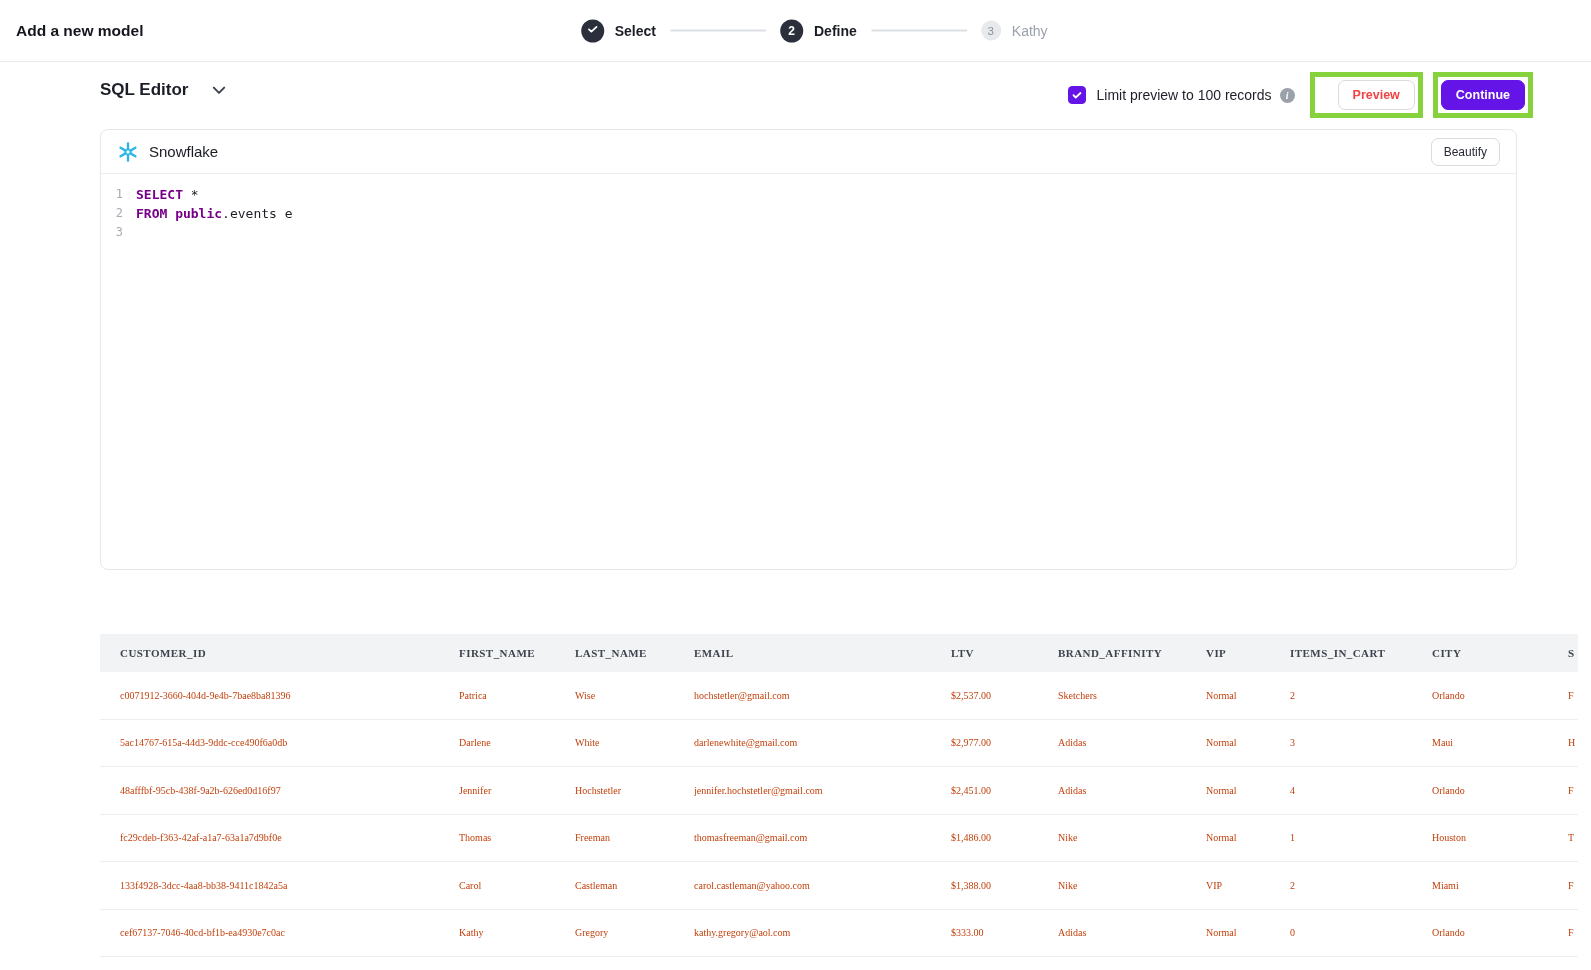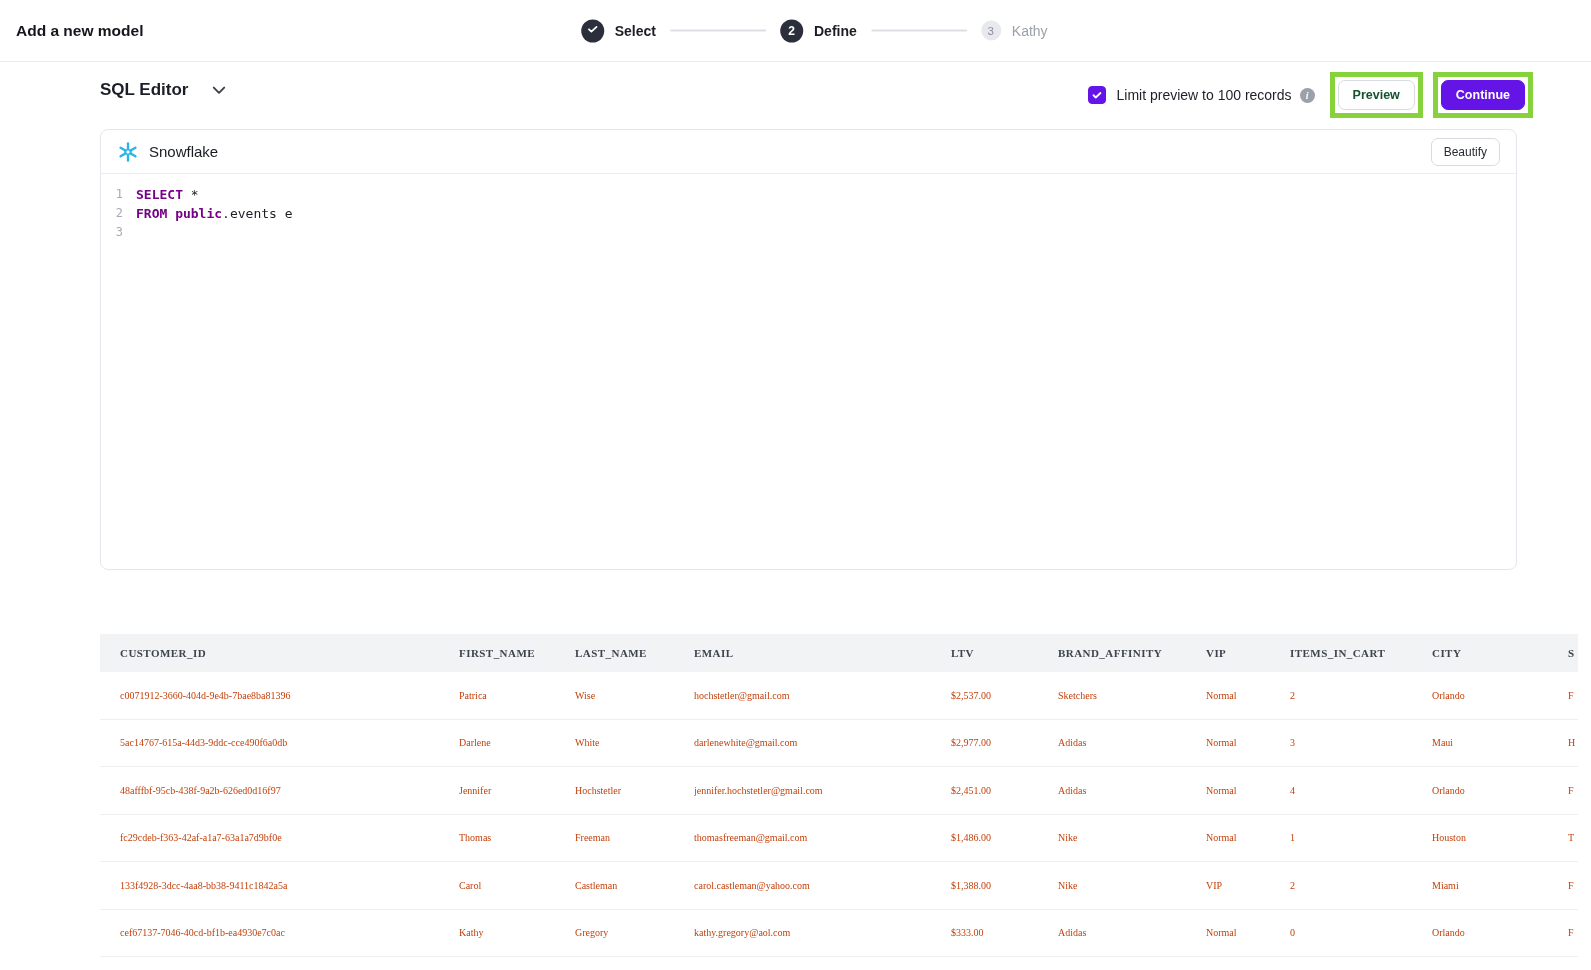--- a/index.html
+++ b/index.html
@@ -32,21 +32,21 @@
   .mode-selector{position:absolute;left:100px;top:80px;display:flex;align-items:center;gap:24px;cursor:pointer;}
   .mode-selector .label{font-size:17px;font-weight:600;color:#1B1E26;}
   .toolbar-right{position:absolute;right:58px;top:72px;display:flex;align-items:center;}
   .checkbox{width:18px;height:18px;border-radius:4px;background:#fff;border:1px solid #C8CCD2;display:flex;align-items:center;justify-content:center;flex:none;cursor:pointer;}
   .checkbox.checked{background:var(--purple);border-color:var(--purple);}
   .limit-label{font-size:14px;color:#1D2028;margin:0 8px 0 10px;white-space:nowrap;}
   .info-dot{width:15px;height:15px;border-radius:50%;background:#9AA1AB;color:#fff;font-size:10px;font-weight:700;display:flex;align-items:center;justify-content:center;margin-right:15px;flex:none;font-family:"Liberation Serif",serif;font-style:italic;}
   .hl-wrap{border:5px solid var(--green);padding:3px;flex:none;}
   .hl-wrap + .hl-wrap{margin-left:10px;}
   .btn{height:30px;padding:0 14px;border-radius:7px;font-size:12.5px;font-weight:600;display:flex;align-items:center;white-space:nowrap;cursor:pointer;font-family:"Liberation Sans",sans-serif;}
-  .btn-secondary{background:#fff;border:1px solid #D8DBE0;color:#14532d;}
+  .btn-secondary{background:#fff;border:1px solid #D8DBE0;color:#ef4444;margin-left:20px;}
   .btn-primary{background:var(--purple);border:1px solid var(--purple);color:#fff;}
 
   
   .editor-card{position:absolute;left:100px;top:129px;width:1417px;height:441px;border:1px solid #E4E7EB;border-radius:8px;background:#fff;}
   .editor-header{height:44px;display:flex;align-items:center;justify-content:space-between;padding:0 16px;border-bottom:1px solid #EBEDF0;}
   .editor-source{display:flex;align-items:center;gap:10px;font-size:15px;font-weight:500;color:#191C22;}
   .snowflake-wrap{color:var(--snow);display:flex;align-items:center;}
   .beautify-btn{height:28px;padding:8px 12px;border:1px solid #D8DBE0;border-radius:7px;background:#fff;font-size:12px;font-weight:500;color:#272B33;display:flex;align-items:center;cursor:pointer;font-family:"Liberation Sans",sans-serif;}
   .code-area{padding:11px 0 0 0;font-family:"DejaVu Sans Mono","Liberation Mono",monospace;font-size:13px;line-height:19px;cursor:text;height:394px;}
   .code-line{display:flex;}

